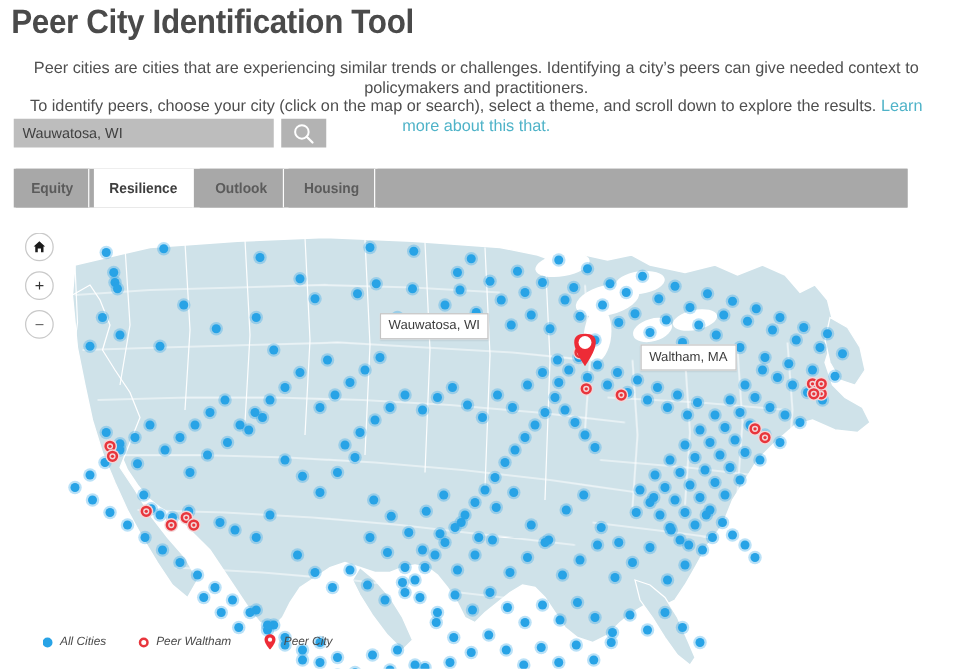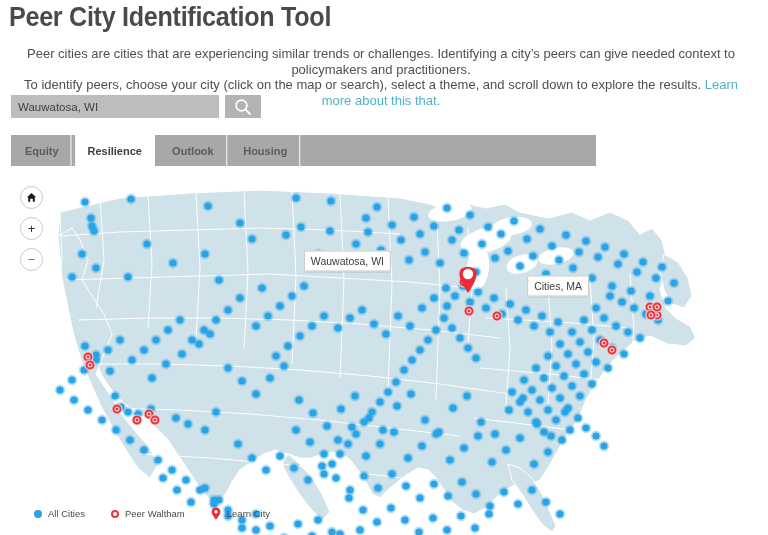--- a/index.html
+++ b/index.html
@@ -40,21 +40,21 @@
   .search-btn {
     display:inline-block; width: 36px; height: 23px;
     background: #b3b3b3; border:none; vertical-align: top;
     margin-left: 2px; cursor: pointer; position: relative;
   }
   .search-btn svg { position:absolute; left:9px; top:3px; }
 
   
   .tabbar {
     position: absolute; left: 11px; top: 135px;
-    width: 585px; height: 31px; background: #a8a8a8;
+    width: 715px; height: 31px; background: #a8a8a8;
     display: flex; align-items: flex-end;
   }
   .tab {
     height: 31px; padding: 0 13px;
     display:flex; align-items:center; justify-content:center;
     font-size: 11.6px; font-weight: bold; color:#5b5b5b;
     background: #a8a8a8; border-right: 1px solid #ffffff;
     cursor: pointer; white-space: nowrap;
     transform: scaleX(0.95); transform-origin: center;
   }
@@ -87,21 +87,21 @@
     padding: 3px 6px 4px 6px; white-space: nowrap;
     box-shadow: 0 1px 1px rgba(0,0,0,.07);
   }
 
   
   .legend {
     position: absolute; left: 34px; top: 339px;
     display:flex; align-items:center; gap: 26px;
     font-size: 9.5px; color: #4a4a4a;
   }
-  .legend-item { display:flex; align-items:center; gap:6px; }
+  .legend-item { display:flex; align-items:center; gap:6px;font-style:italic; }
   .lg-dot { width:8px; height:8px; border-radius:50%; background:#28a3e6; display:block; }
   .lg-ring { width:8px; height:8px; border-radius:50%; background:#ffffff; border:2px solid #e8353c; display:block; }
   .lg-pin { width:10px; height:13px; display:block; }
 </style>
 </head>
 <body>
 
 <div class="page">
 
   <div class="title">Peer City Identification Tool</div>
@@ -956,33 +956,33 @@
       </div>
       <div class="mapctrl">
         <span>+</span>
       </div>
       <div class="mapctrl minus">
         <span>−</span>
       </div>
     </div>
 
     <div class="citylabel" id="lbl0" style="left: 391px; top: 93px; transform: translate(-100%, -50%);">Wauwatosa, WI</div>
-    <div class="citylabel" id="lbl1" style="left: 589px; top: 118px; transform: translate(-100%, -50%);">Cities, MA</div>
+    <div class="citylabel" id="lbl1" style="left: 589px; top: 118px; transform: translate(-100%, -50%);">Waltham, MA</div>
 
     <div class="legend">
       <div class="legend-item">
         <span class="lg-dot"></span>
         <span>All Cities</span>
       </div>
       <div class="legend-item">
         <span class="lg-ring"></span>
         <span>Peer Waltham</span>
       </div>
       <div class="legend-item">
         <svg class="lg-pin" viewBox="0 0 10 13">
           <path d="M5 0.4 C2.5 0.4 0.6 2.3 0.6 4.7 C0.6 7.8 5 12.6 5 12.6 C5 12.6 9.4 7.8 9.4 4.7 C9.4 2.3 7.5 0.4 5 0.4 Z" fill="#ed2b36"></path>
           <circle cx="5" cy="4.7" r="1.7" fill="#ffffff"></circle>
         </svg>
-        <span>Learn City</span>
+        <span>Peer City</span>
       </div>
     </div>
   </div>
 </div>
 
 </body></html>

